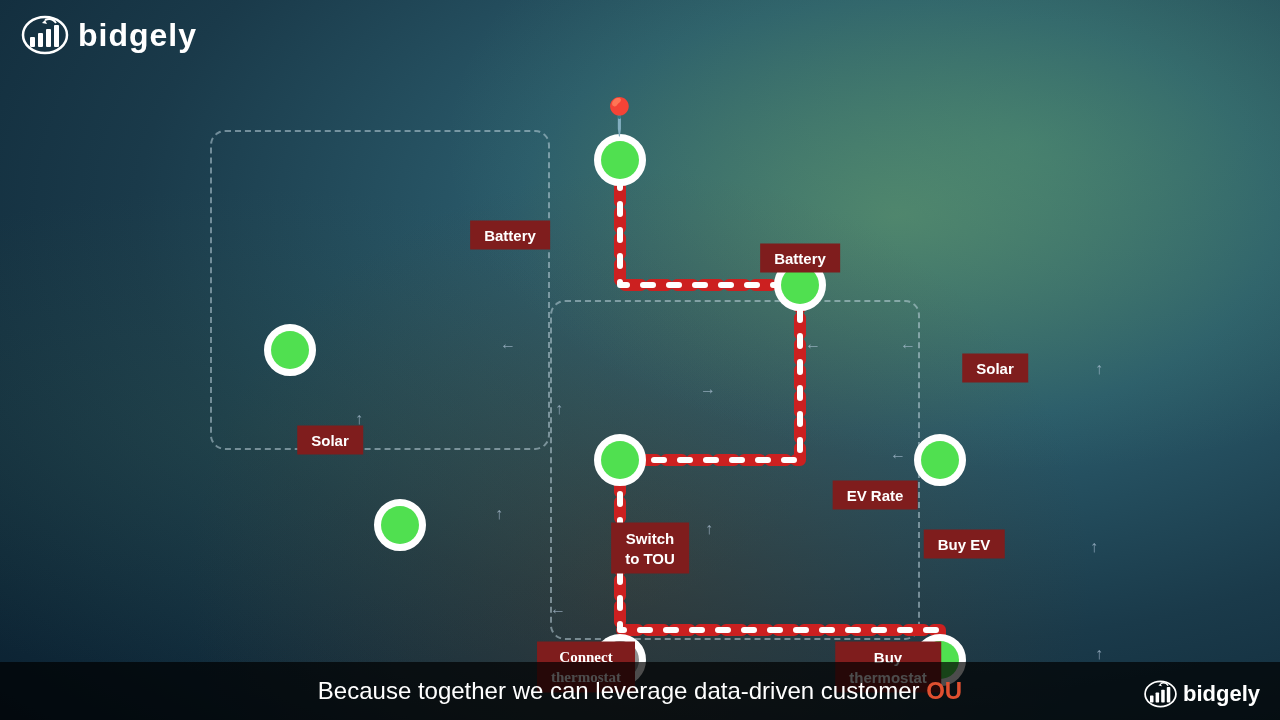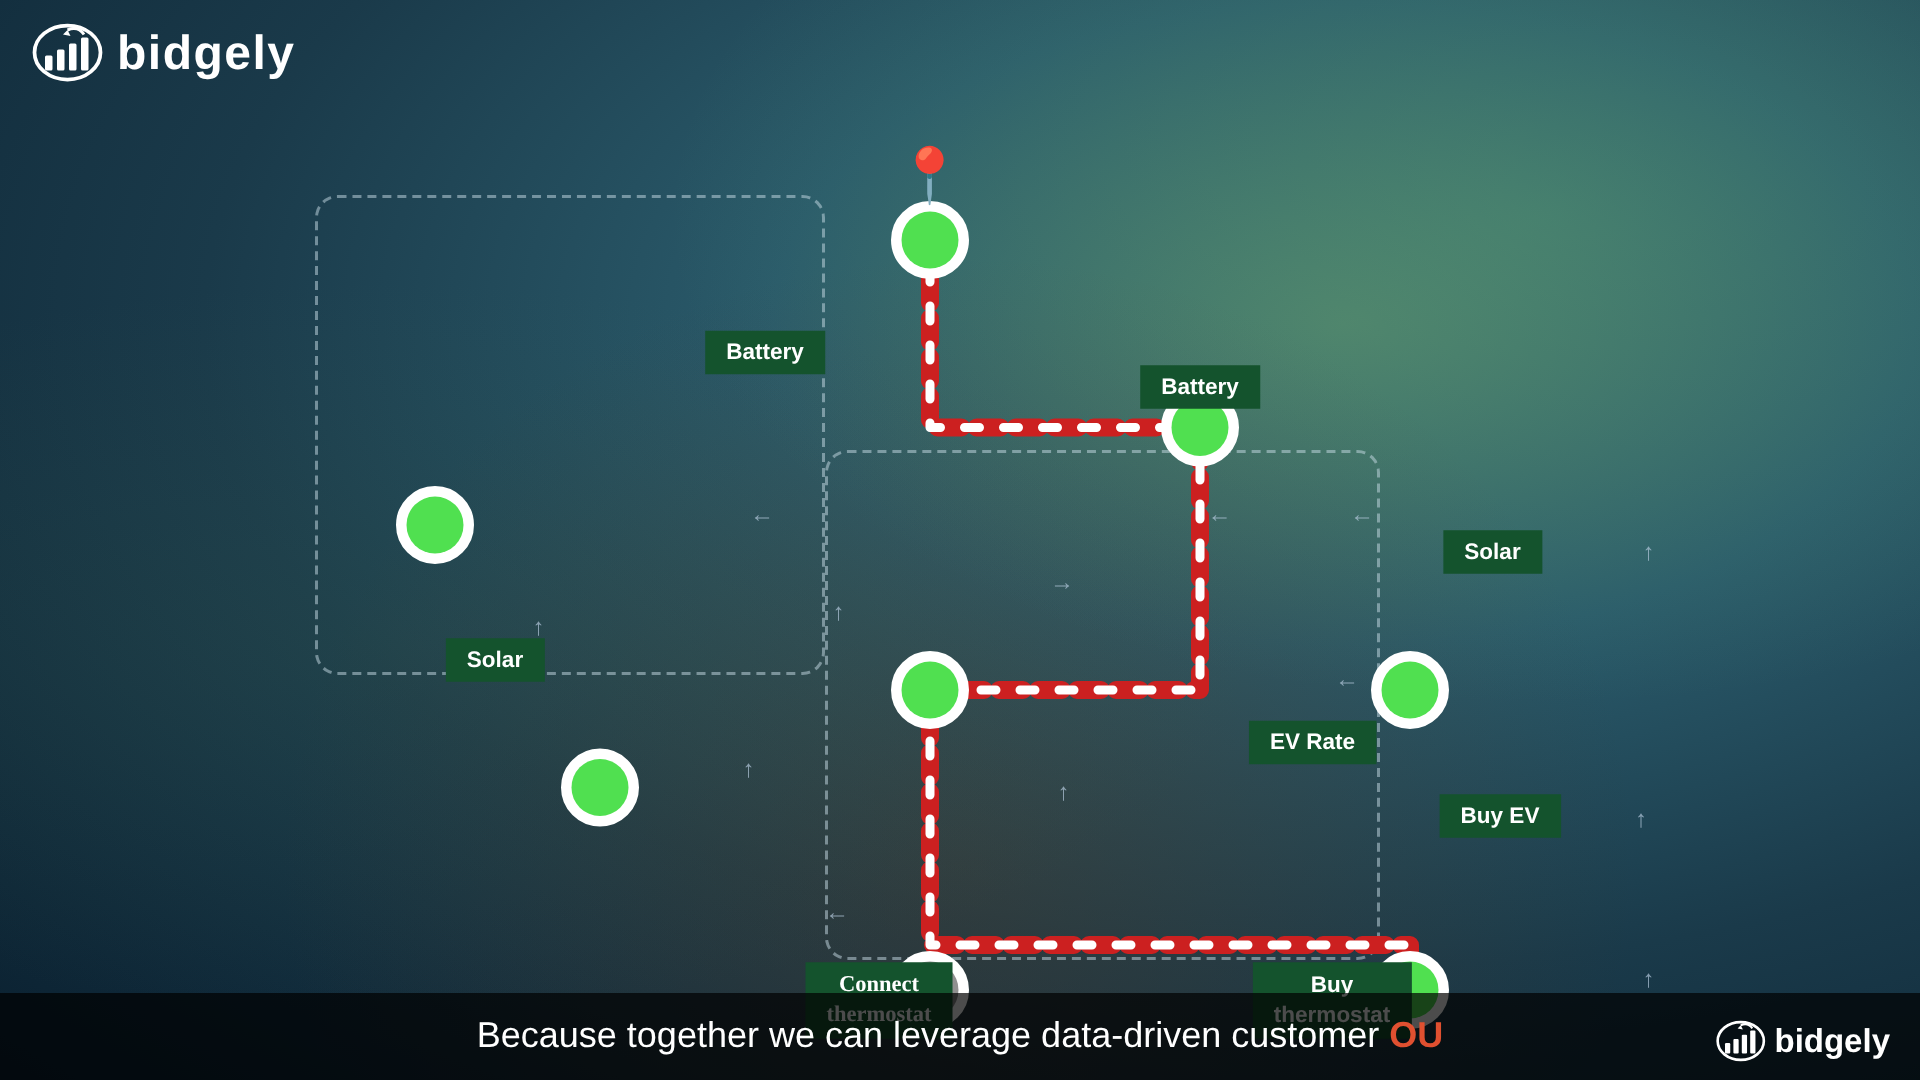--- a/index.html
+++ b/index.html
@@ -147,21 +147,21 @@
       background: #50e050;
     }
 
     .node-dim .node-inner {
       background: #909090;
     }
 
     
     .label {
       position: absolute;
-      background: #14532d;
+      background: #7f1d1d;
       color: white;
       padding: 6px 14px;
       border-radius: 0;
       font-size: 15px;
       font-weight: bold;
       white-space: nowrap;
       z-index: 9;
       transform: translate(-50%, -50%);
     }
 
@@ -250,22 +250,23 @@
   </div>
 
   <div class="node" style="left: 780px; top: 590px;">
     <div class="node-inner"></div>
   </div>
 
   <div class="label" style="left: 350px; top: 165px;">Battery</div>
   <div class="label" style="left: 640px; top: 188px;">Battery</div>
   <div class="label" style="left: 170px; top: 370px;">Solar</div>
   <div class="label" style="left: 835px; top: 298px;">Solar</div>
+  <div class="label label-multiline" style="left: 490px; top: 478px;">Switch<br>to TOU</div>
   <div class="label" style="left: 715px; top: 425px;">EV Rate</div>
-  <div class="label" style="left: 840px; top: 474px; text-align: right;">Buy EV</div>
+  <div class="label" style="left: 804px; top: 474px; text-align: right;">Buy EV</div>
   <div class="label label-multiline" style="left: 426px; top: 597px; font-family: Liberation Serif, serif;">Connect<br>thermostat</div>
   <div class="label label-multiline" style="left: 728px; top: 597px;">Buy<br>thermostat</div>
 
   <div class="arrow" style="left: 340px; top: 265px;">←</div>
   <div class="arrow" style="left: 540px; top: 310px;">→</div>
   <div class="arrow" style="left: 645px; top: 265px;">←</div>
   <div class="arrow" style="left: 740px; top: 265px;">←</div>
   <div class="arrow" style="left: 195px; top: 340px;">↑</div>
   <div class="arrow" style="left: 395px; top: 330px;">↑</div>
   <div class="arrow" style="left: 545px; top: 450px;">↑</div>

